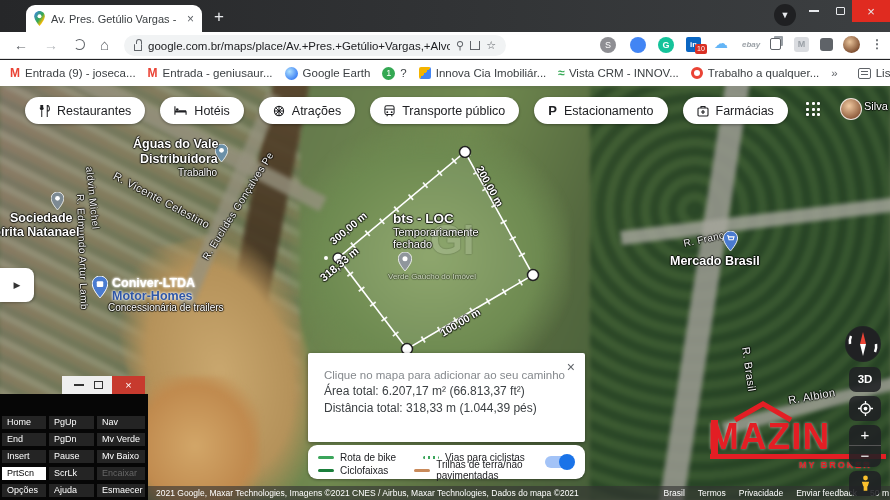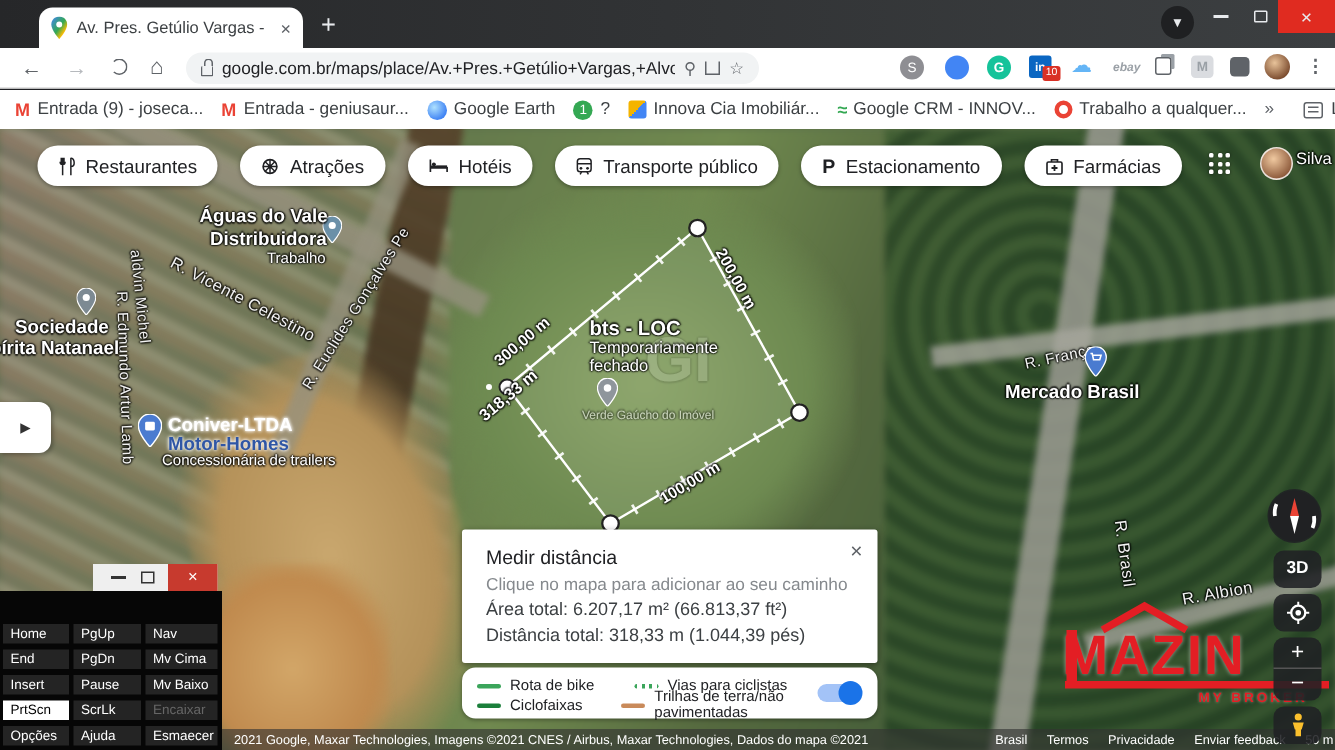--- a/index.html
+++ b/index.html
@@ -169,21 +169,21 @@
         <span>?</span>
       </span>
     <span class="bm-gap"></span>
     <span class="bm">
         <span class="innova"></span>
         <span>Innova Cia Imobiliár...</span>
       </span>
     <span class="bm-gap"></span>
     <span class="bm">
         <span class="vista">≈</span>
-        <span>Google CRM - INNOV...</span>
+        <span>Vista CRM - INNOV...</span>
       </span>
     <span class="bm-gap"></span>
     <span class="bm">
         <span class="redO"></span>
         <span>Trabalho a qualquer...</span>
       </span>
     <span class="bm-gap"></span>
     <span style="color:#5f6368;">»</span>
     <span style="width:1px;height:16px;background:#dadce0;margin:0 4px;"></span>
     <span class="bm">
@@ -284,34 +284,34 @@
     <div class="mlabel" style="left:864px;top:14px;font-size:11px;">Silva</div>
 
     <div class="abs" id="chips">
       <div class="chip">
         <svg width="11" height="12" viewBox="0 0 12 13">
             <path d="M2 0v5M4 0v5M3 0v13M3 5c1.2 0 1.8-.8 1.8-2M3 5c-1.2 0-1.8-.8-1.8-2M9 0v13M9 0c1.6.6 2.4 2.2 2.4 4 0 1.6-1 2.6-2.4 2.6" stroke="#202124" stroke-width="1.1" fill="none"></path>
           </svg>
         <span>Restaurantes</span>
       </div>
       <div class="chip">
+        <svg width="13" height="11" viewBox="0 0 14 11">
+            <path d="M1 1v9M1 7h12v3M1 6h12a0 0 0 000 0" stroke="#202124" stroke-width="1.2" fill="none"></path>
+            <circle cx="3.5" cy="4.5" r="1.4" fill="#202124"></circle>
+            <path d="M5.5 5.5h7.5v1.5H5.5z" fill="#202124"></path>
+          </svg>
+        <span>Hotéis</span>
+      </div>
+      <div class="chip">
         <svg width="12" height="12" viewBox="0 0 12 12">
             <circle cx="6" cy="6" r="4.6" stroke="#202124" stroke-width="1.1" fill="none"></circle>
             <circle cx="6" cy="6" r="1.3" fill="#202124"></circle>
             <path d="M6 1.4v9.2M1.4 6h9.2M2.8 2.8l6.4 6.4M9.2 2.8L2.8 9.2" stroke="#202124" stroke-width="1"></path>
           </svg>
         <span>Atrações</span>
-      </div>
-      <div class="chip">
-        <svg width="13" height="11" viewBox="0 0 14 11">
-            <path d="M1 1v9M1 7h12v3M1 6h12a0 0 0 000 0" stroke="#202124" stroke-width="1.2" fill="none"></path>
-            <circle cx="3.5" cy="4.5" r="1.4" fill="#202124"></circle>
-            <path d="M5.5 5.5h7.5v1.5H5.5z" fill="#202124"></path>
-          </svg>
-        <span>Hotéis</span>
       </div>
       <div class="chip">
         <svg width="11" height="12" viewBox="0 0 12 13">
             <rect x="1" y="0.8" width="10" height="9.5" rx="2" stroke="#202124" stroke-width="1.1" fill="none"></rect>
             <path d="M1 4.5h10" stroke="#202124" stroke-width="1.1"></path>
             <circle cx="3.6" cy="7.8" r="1" fill="#202124"></circle>
             <circle cx="8.4" cy="7.8" r="1" fill="#202124"></circle>
             <path d="M3 12.3l1-1.8M9 12.3l-1-1.8" stroke="#202124" stroke-width="1.1"></path>
           </svg>
         <span>Transporte público</span>
@@ -368,21 +368,20 @@
     </div>
     <div class="abs ctl" style="left:849px;top:385px;width:32px;height:25px;">
       <svg width="11" height="17" viewBox="0 0 12 18" style="margin-top:4px;">
           <circle cx="6" cy="3" r="2.6" fill="#fbc02d"></circle>
           <path d="M2 7h8l-1.5 5H8v5H4v-5H3.5z" fill="#fbc02d"></path>
         </svg>
     </div>
 
     <div class="abs" id="mpanel">
       <div id="mclose">×</div>
-      <div class="ttl">Medir distância</div>
       <div class="hint">Clique no mapa para adicionar ao seu caminho</div>
       <div class="val">Área total: 6.207,17 m² (66.813,37 ft²)</div>
       <div class="val">Distância total: 318,33 m (1.044,39 pés)</div>
     </div>
 
     <div class="abs" id="legend">
       <div class="lrow">
         <span class="lcol1">
             <span class="lsamp" style="background:#3ba55b;"></span>
             <span>Rota de bike</span>
@@ -421,21 +420,21 @@
     </div>
     <div class="abs" id="osk">
       <div class="okrow">
         <div class="okey ok1">Home</div>
         <div class="okey ok2">PgUp</div>
         <div class="okey ok3">Nav</div>
       </div>
       <div class="okrow">
         <div class="okey ok1">End</div>
         <div class="okey ok2">PgDn</div>
-        <div class="okey ok3">Mv Cima</div>
+        <div class="okey ok3">Mv Verde</div>
       </div>
       <div class="okrow">
         <div class="okey ok1">Insert</div>
         <div class="okey ok2">Pause</div>
         <div class="okey ok3">Mv Baixo</div>
       </div>
       <div class="okrow">
         <div class="okey ok1 on">PrtScn</div>
         <div class="okey ok2">ScrLk</div>
         <div class="okey ok3 dim">Encaixar</div>

